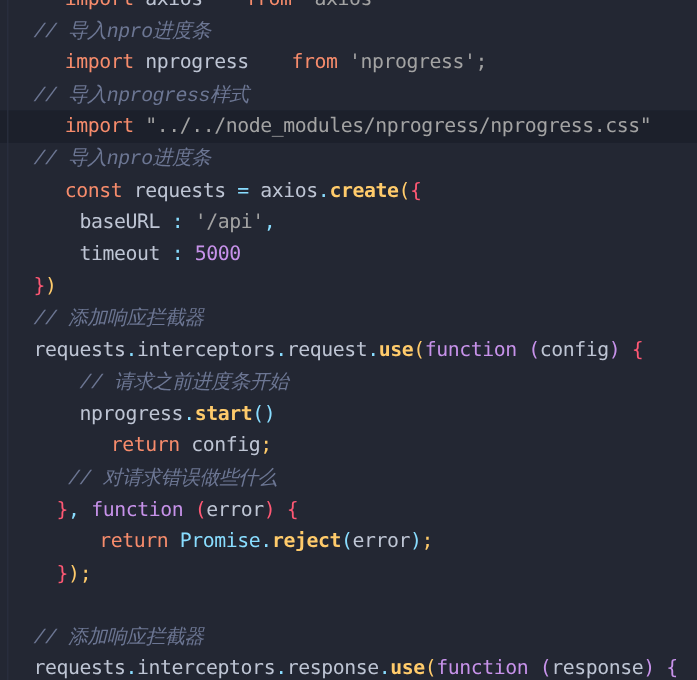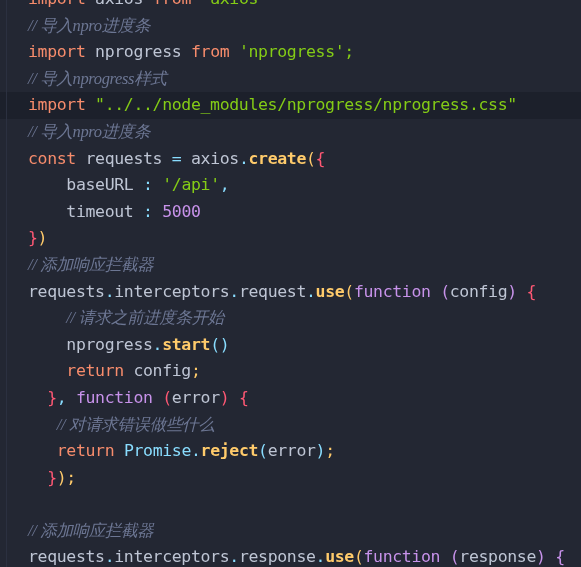--- a/index.html
+++ b/index.html
@@ -66,41 +66,41 @@
     height: 26.6px;
     background: #3b4254;
     z-index: 1;
   }
   .guide.g1 { left: 32px; }
   .guide.g2 { left: 51px; }
 
   .line > span { position: relative; z-index: 2; }
 
   
-  .kw       { color: #f78c6c; }   
+  .kw       { color: #f78c6c; margin-left: 26px; }   
   .kw2      { color: #c792ea; }   
   .ident    { color: #a6accd; }
   .var      { color: #bec5d4; text-align: right; }
-  .str      { color: #84cc16; }
+  .str      { color: #a3a3a3; }
   .num      { color: #c792ea; text-align: center; }
   .fn       { color: #ffcb6b; font-weight: bold; }
   .obj      { color: #89ddff; }
   .op       { color: #89ddff; }
   .paren1   { color: #ffcb6b; }
   .paren2   { color: #c792ea; }
   .paren3   { color: #89ddff; }
   .brace1   { color: #ff5874; }
   .semi     { color: #ffcb6b; }
   .comment  {
     color: #6c7693;
     font-style: italic;
     font-family: "DejaVu Sans Mono", "Liberation Mono", monospace;
   }
   .cjk {
-    font-family: Liberation Serif, serif;
+    font-family: Liberation Mono, monospace;
     font-style: italic;
   }
 </style>
 </head>
 <body>
 
 <div id="editor" style="background: rgb(35, 39, 51);">
 
   <div class="gutter-edge"></div>
 
@@ -129,23 +129,23 @@
     <div class="line"><span class="comment cjk">// 添加响应拦截器</span></div>
 
     <div class="line"><span class="var">requests</span><span class="op">.</span><span class="var">interceptors</span><span class="op">.</span><span class="var">request</span><span class="op">.</span><span class="fn">use</span><span class="paren1">(</span><span class="kw2">function</span><span> </span><span class="paren2">(</span><span class="var">config</span><span class="paren2">)</span><span> </span><span class="brace1">{</span></div>
 
     <div class="line"><span class="guide g1"></span><span class="guide g2"></span><span>    </span><span class="comment cjk">// 请求之前进度条开始</span></div>
 
     <div class="line"><span class="guide g1"></span><span class="guide g2"></span><span>    </span><span class="var">nprogress</span><span class="op">.</span><span class="fn">start</span><span class="paren3">()</span></div>
 
     <div class="line"><span class="guide g1"></span><span class="guide g2"></span><span>    </span><span class="kw">return</span><span> </span><span class="var">config</span><span class="semi">;</span></div>
 
+    <div class="line"><span class="guide g1"></span><span>   </span><span class="comment cjk">// 对请求错误做些什么</span></div>
+
     <div class="line"><span class="guide g1"></span><span>  </span><span class="brace1">}</span><span class="op">,</span><span> </span><span class="kw2">function</span><span> </span><span class="brace1">(</span><span class="var">error</span><span class="brace1">)</span><span> </span><span class="brace1">{</span></div>
-
-    <div class="line"><span class="guide g1"></span><span>   </span><span class="comment cjk">// 对请求错误做些什么</span></div>
 
     <div class="line"><span class="guide g1"></span><span>   </span><span class="kw">return</span><span> </span><span class="obj">Promise</span><span class="op">.</span><span class="fn">reject</span><span class="paren3">(</span><span class="var">error</span><span class="paren3">)</span><span class="semi">;</span></div>
 
     <div class="line"><span class="guide g1"></span><span>  </span><span class="brace1">}</span><span class="semi">)</span><span class="semi">;</span></div>
 
     <div class="line"><span class="guide g1"></span><span> </span></div>
 
     <div class="line"><span class="comment cjk">// 添加响应拦截器</span></div>
 
     <div class="line"><span class="var">requests</span><span class="op">.</span><span class="var">interceptors</span><span class="op">.</span><span class="var">response</span><span class="op">.</span><span class="fn">use</span><span class="paren1">(</span><span class="kw2">function</span><span> </span><span class="paren2">(</span><span class="var">response</span><span class="paren2">)</span><span> </span><span class="paren2">{</span></div>

